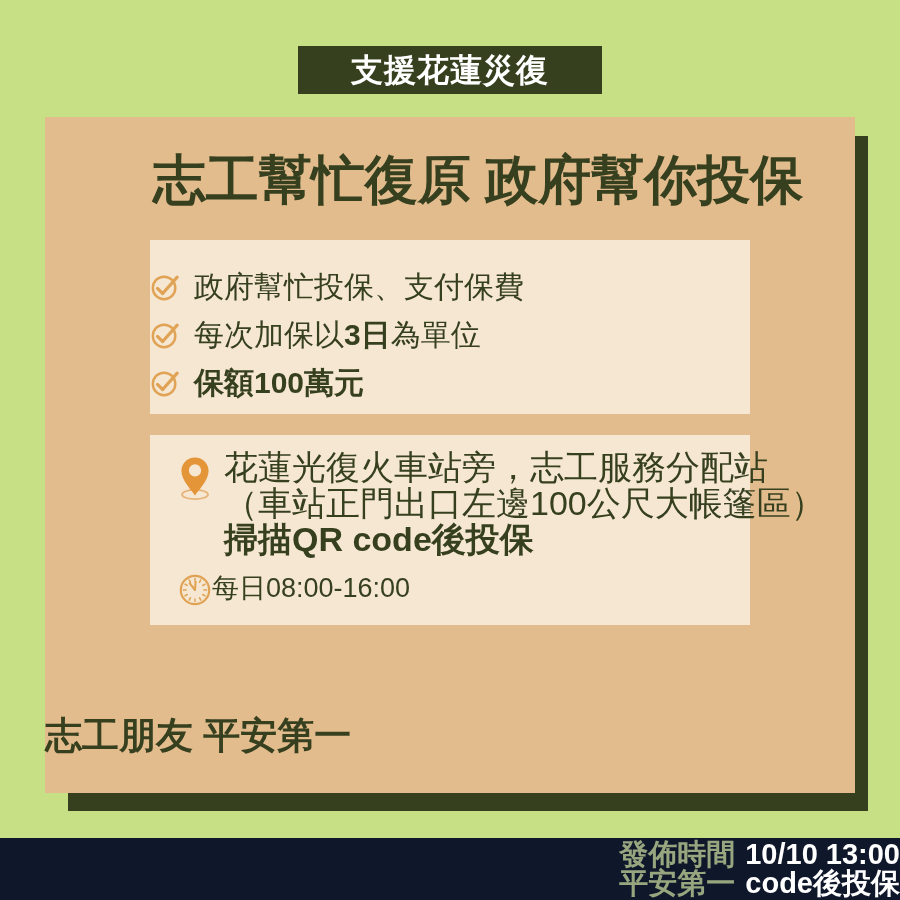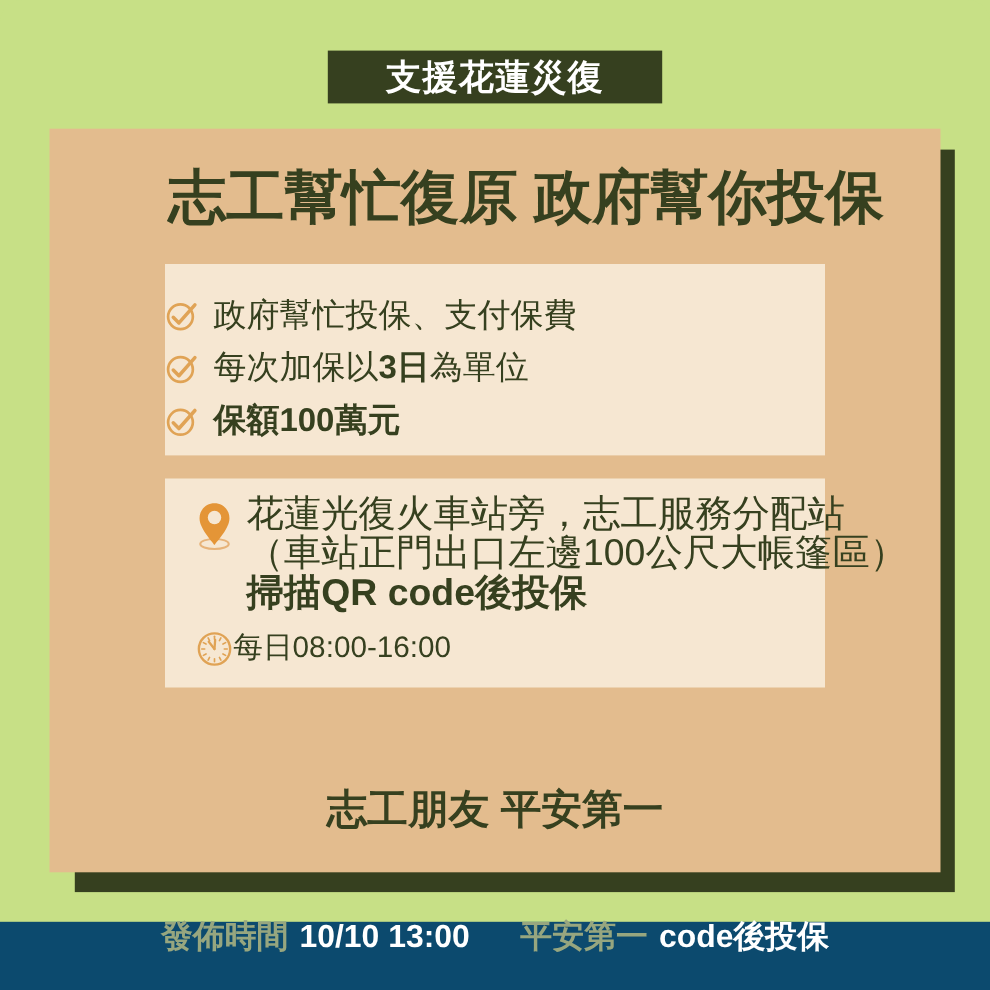--- a/index.html
+++ b/index.html
@@ -167,39 +167,39 @@
     line-height: 34px;
     white-space: nowrap;
   }
 
   
   .tagline {
     position: absolute;
     left: 0;
     top: 600px;
     width: 810px;
-    text-align: center;
     color: #36401f;
     font-size: 37px;
     font-weight: bold;
     line-height: 1;
     white-space: nowrap;
   }
 
   
   .footer {
     position: absolute;
     left: 0;
     top: 838px;
     width: 900px;
     height: 62px;
-    background: #0c4a6e;
-    display: flex;
-    align-items: flex-start;
+    background: #0f172a;
+    display: flex;
+    align-items: flex-end;
     justify-content: center;
+    flex-direction: column;
   }
   .footer-group {
     display: flex;
     align-items: baseline;
     white-space: nowrap;
   }
   .footer-group + .footer-group { margin-left: 46px; }
   .footer-label {
     color: #97a67f;
     font-size: 29px;

